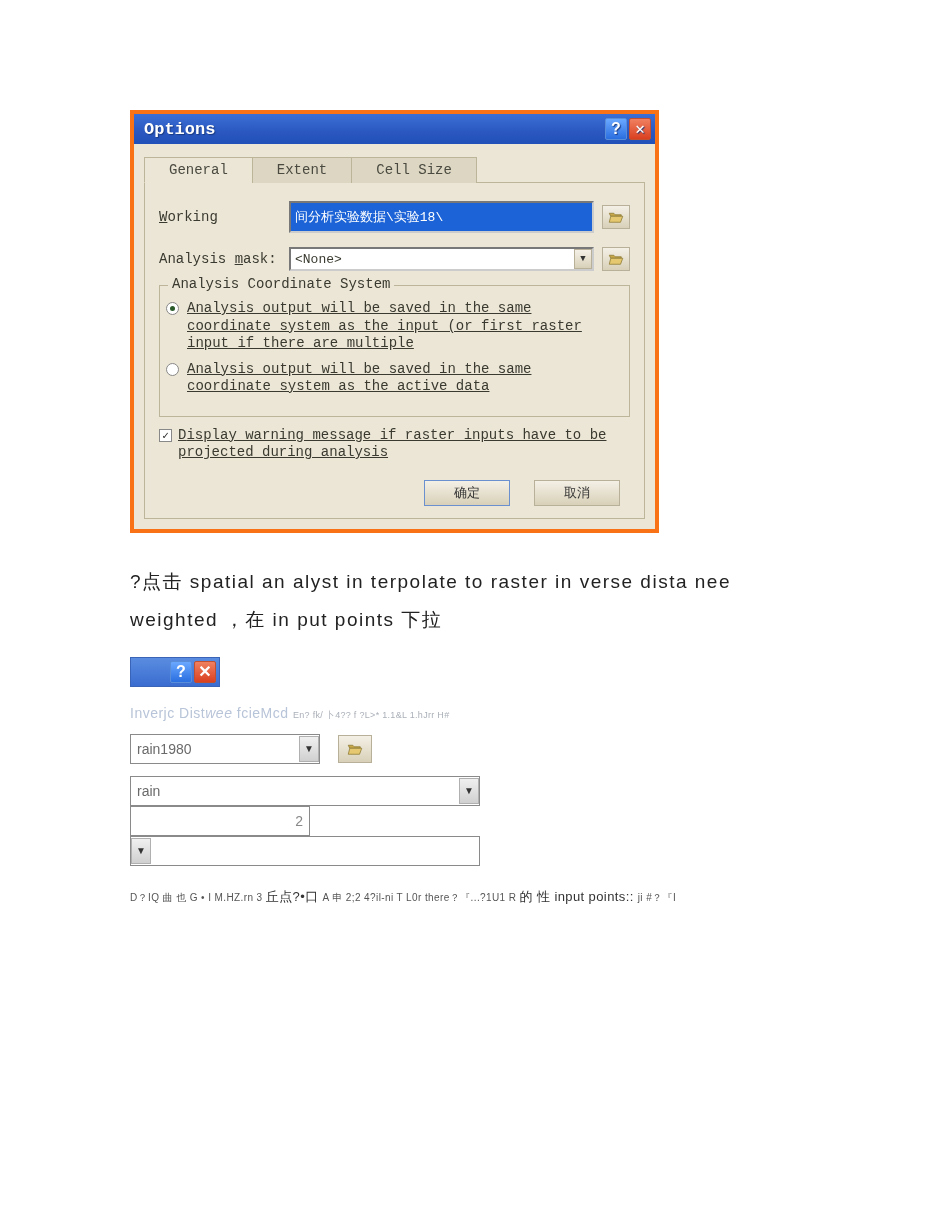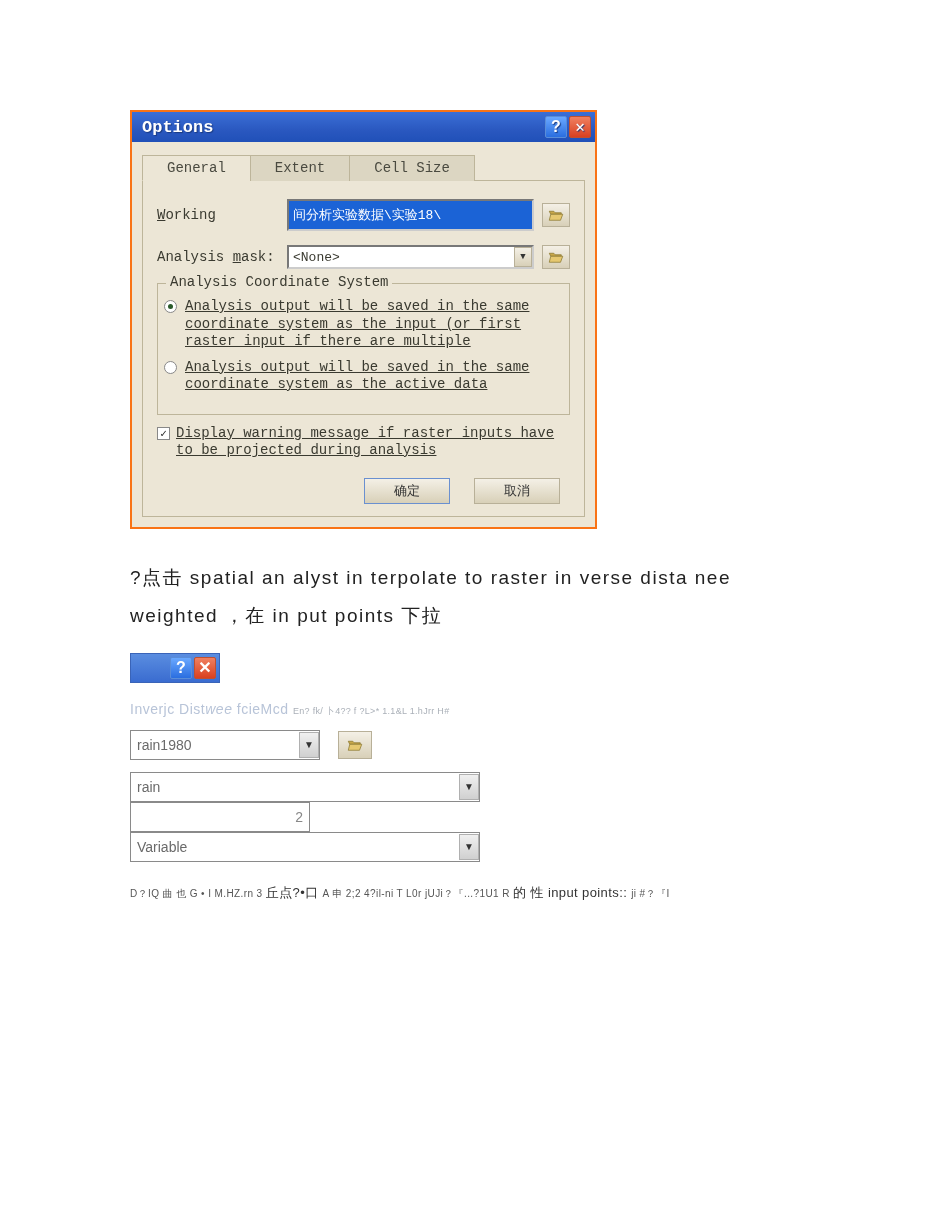--- a/index.html
+++ b/index.html
@@ -8,22 +8,22 @@
     padding: 0;
     background: #ffffff;
     font-family: Arial, sans-serif;
     width: 950px;
   }
   .page {
     padding: 110px 130px 40px 130px;
   }
   
   .dlg {
-    width: 467px;
-    border: 2px solid #f97316;
+    width: 529px;
+    border: 4px solid #f97316;
     background: #ece6d6;
     filter: blur(0.4px);
   }
   .titlebar {
     height: 30px;
     background: linear-gradient(to bottom, #3b6fd6, #2a58c0 60%, #2050b8);
     color: #fff;
     display: flex;
     align-items: center;
     padding: 0 4px 0 10px;
@@ -440,23 +440,22 @@
       <div class="f2combo" style="width:414px;">
         <span class="cval">rain</span>
         <div class="carrow">▼</div>
       </div>
     </div>
     <div class="f2row">
       <div class="f2input" style="width:180px;">2</div>
     </div>
     <div class="f2row">
       <div class="f2combo" style="width:350px;">
-        <span class="cval">Variable</span>
         <div class="carrow">▼</div>
       </div>
     </div>
   </div>
 
   <div class="footnote">
-    <span>D？IQ 曲 也 </span><span>G • </span><span>I M.HZ.rn 3 </span><span class="b">丘点?•口 </span><span>A </span><span>申 2;2 4?il-ni </span><span>T </span><span>L0r jUJi？『...?1U1 </span><span>R </span><span class="b">的 性 </span><span class="b">input points:: </span><span>ji #？『I</span>
+    <span>D？IQ 曲 也 </span><span>G • </span><span>I M.HZ.rn 3 </span><span class="b">丘点?•口 </span><span>A </span><span>申 2;2 4?il-ni </span><span>T </span><span>L0r there？『...?1U1 </span><span>R </span><span class="b">的 性 </span><span class="b">input points:: </span><span>ji #？『I</span>
   </div>
 
 </div>
 
 </body></html>

